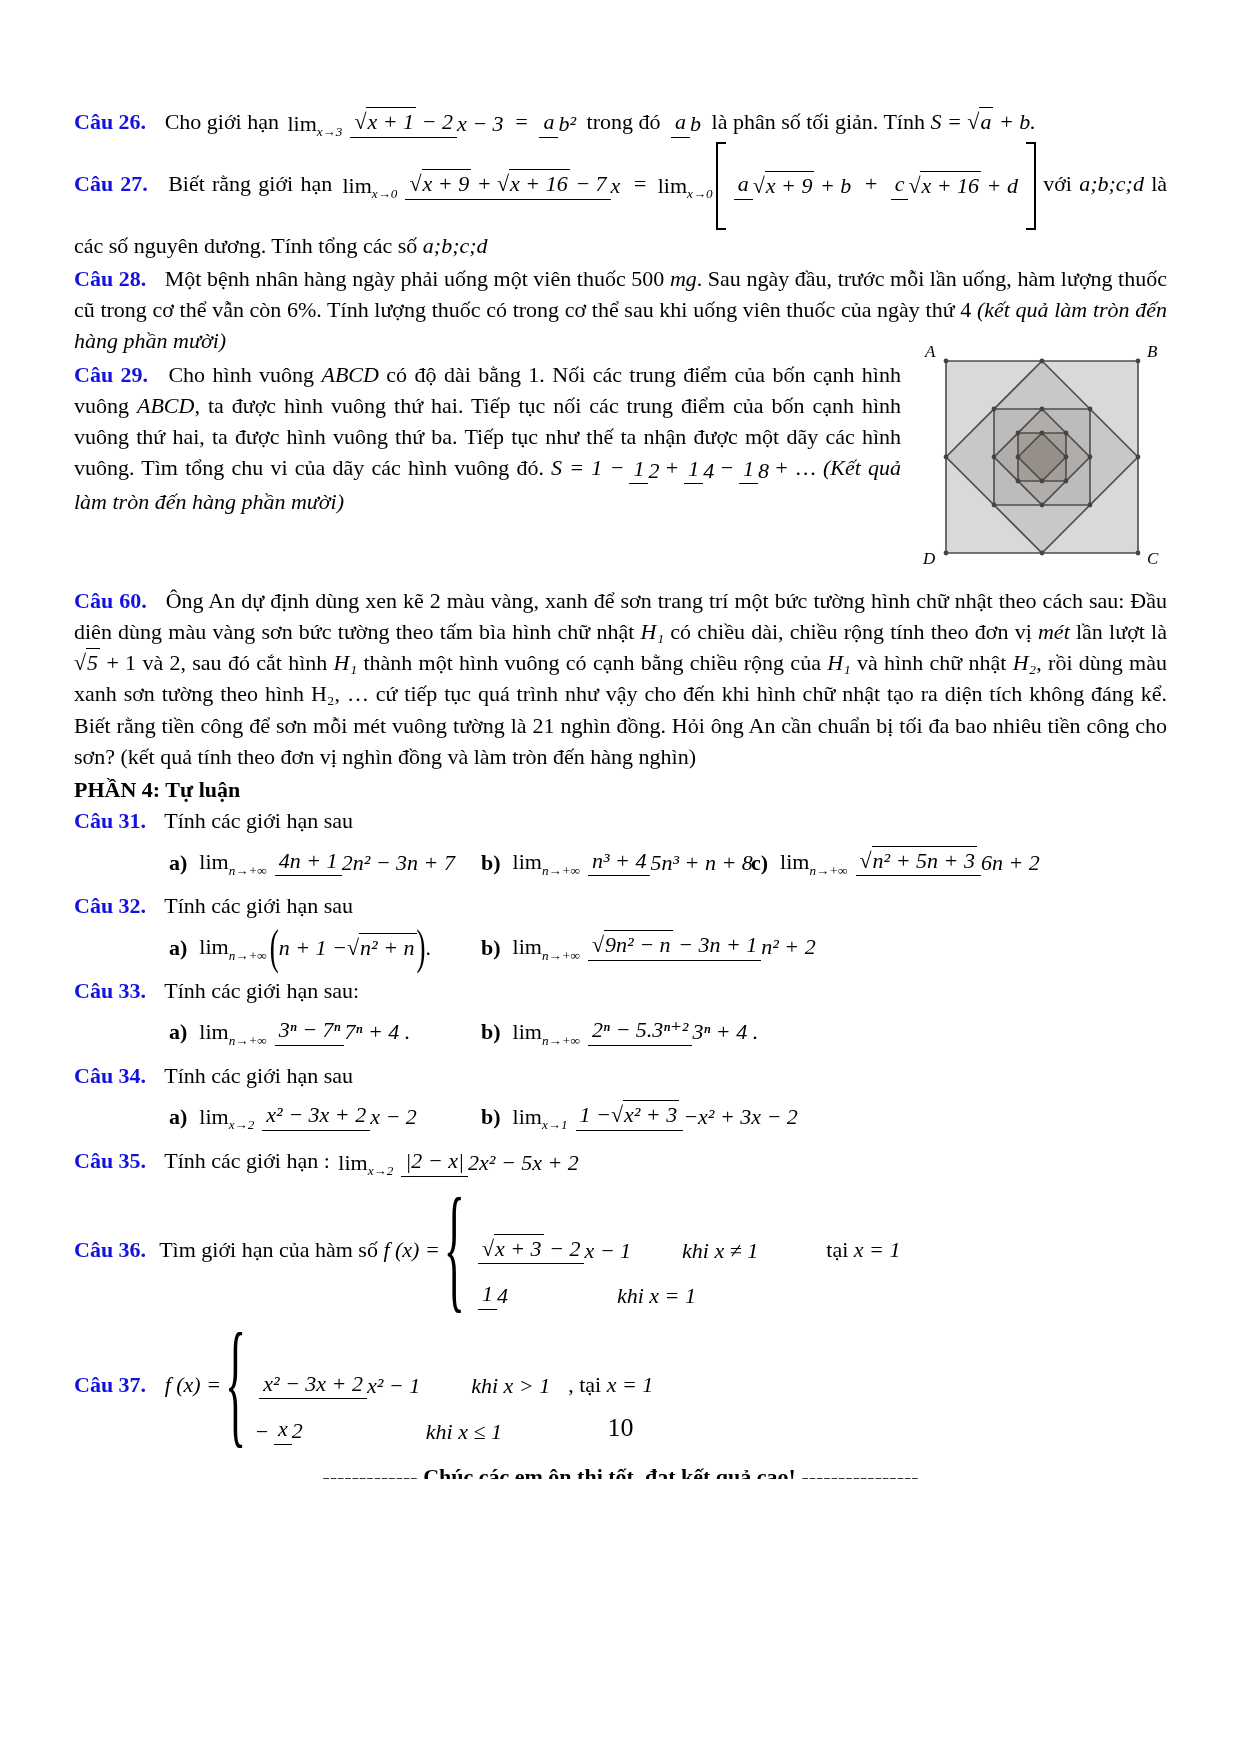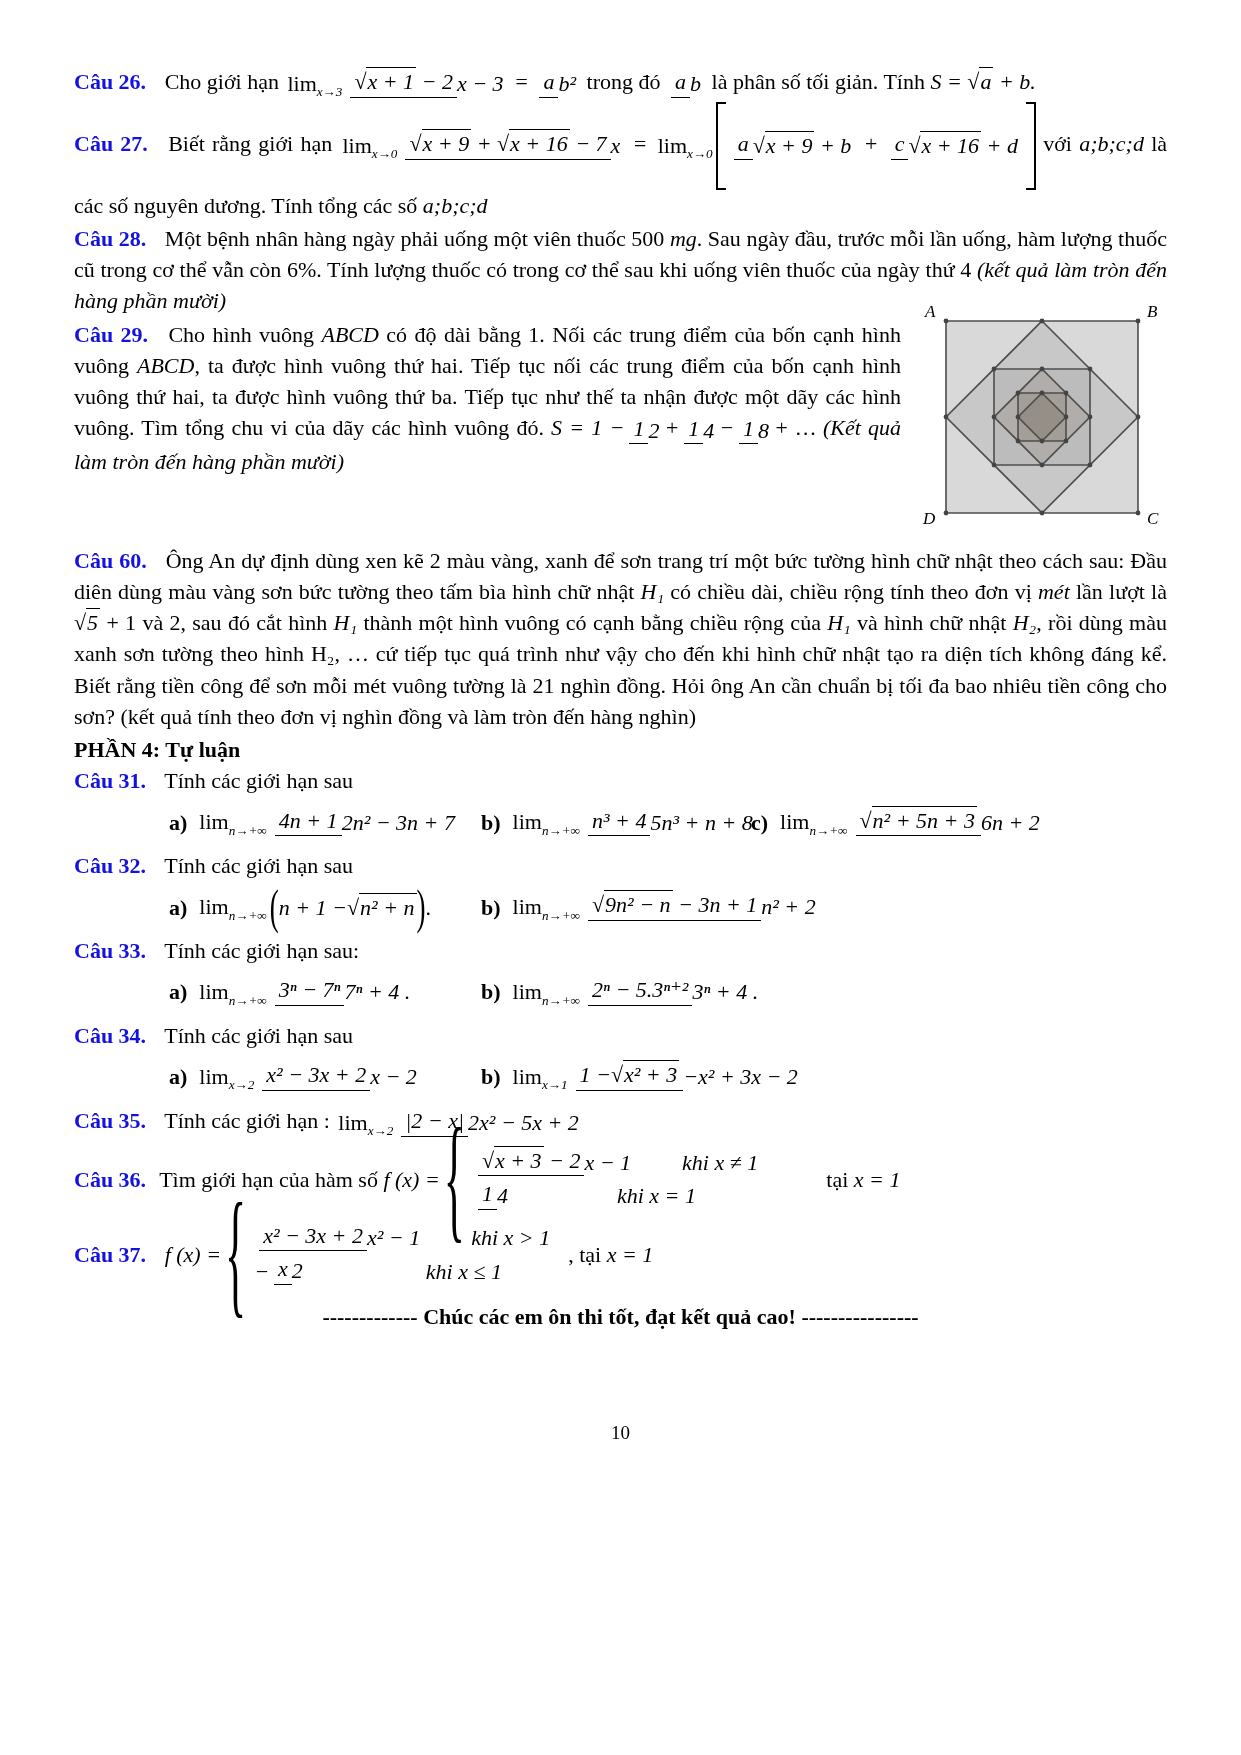--- a/index.html
+++ b/index.html
@@ -1,18 +1,18 @@
 <!DOCTYPE html>
 <html><head>
 <meta charset="utf-8">
 <style>
   * { box-sizing: border-box; margin: 0; padding: 0; }
   html,body { width:1241px; background:#fff; }
   body { font-family:"Liberation Serif","DejaVu Serif",serif; color:#000; }
-  .page { position:relative; width:1241px; height:1479px; padding:66px 74px 0 74px; font-size:22px; line-height:1.42; overflow:hidden; }
+  .page { position:relative; width:1241px; height:1479px; padding:106px 74px 0 74px; font-size:22px; line-height:1.42; overflow:hidden; }
   .q { text-align:justify; margin-bottom:2px; }
   .ql { color:#1412e0; font-weight:bold; margin-right:13px; white-space:nowrap; }
   .it { font-style:italic; }
   .m { font-style:italic; white-space:nowrap; }
   .frac { display:inline-flex; flex-direction:row; text-align:center; vertical-align:middle; margin:2px 5px; font-style:italic; }
   .frac .num { border-bottom:1.4px solid #000; padding:0 4px 2px; line-height:1.12; white-space:nowrap; }
   .frac .den { padding-top:2px; line-height:1.12; white-space:nowrap; }
   .lim { display:inline-flex; flex-direction:row; align-items:center; vertical-align:middle; margin:0 3px; line-height:1; }
   .lim .lw { font-style:normal; line-height:1; }
   .lim .ls { font-size:0.6em; font-style:italic; margin-top:16px; line-height:1; }
@@ -23,28 +23,28 @@
   .bkl { border:2.2px solid #000; border-right:none; margin-right:3px; }
   .bkr { border:2.2px solid #000; border-left:none; margin-left:3px; }
   .bp { display:inline-block; font-size:27px; transform:scaleY(1.8); vertical-align:middle; line-height:1; font-style:normal; }
   .cbr { display:inline-block; font-size:44px; transform:scaleY(3.2); transform-origin:center; vertical-align:middle; line-height:1; font-weight:300; margin:0 8px 0 4px; font-style:normal; }
   .mrow { display:flex; align-items:center; margin:10px 0 12px; }
   .mi { display:flex; align-items:center; }
   .tag { font-weight:bold; margin-right:9px; }
   .ind { margin-left:95px; }
   .w1 { width:312px; }
   .w2 { width:270px; }
-  .cases { display:inline-flex; flex-direction:column; gap:2px; vertical-align:middle; }
+  .cases { display:inline-flex; flex-direction:column; gap:14px; vertical-align:middle;margin-top:48px; }
   .case { display:flex; align-items:center; }
   .cond { font-style:italic; margin-left:46px; white-space:nowrap; }
   .caserow { display:flex; align-items:center; margin:8px 0 10px; }
   .fig { float:right; margin:-16px 0 6px 16px; }
   .heading { font-weight:bold; }
   .footer { text-align:center; font-weight:bold; margin-top:14px; }
-  .pageno { position:absolute; bottom:32px; left:0; width:100%; text-align:center; font-size:19px; }
+  .pageno { position:absolute; bottom:32px; left:0; width:100%; text-align:center; font-size:26px; }
   .clr { clear:both; }
 </style>
 </head>
 <body>
 
 <div class="page">
 
   <p class="q">
     <span class="ql">Câu 26.</span>
     <span>Cho giới hạn</span>

